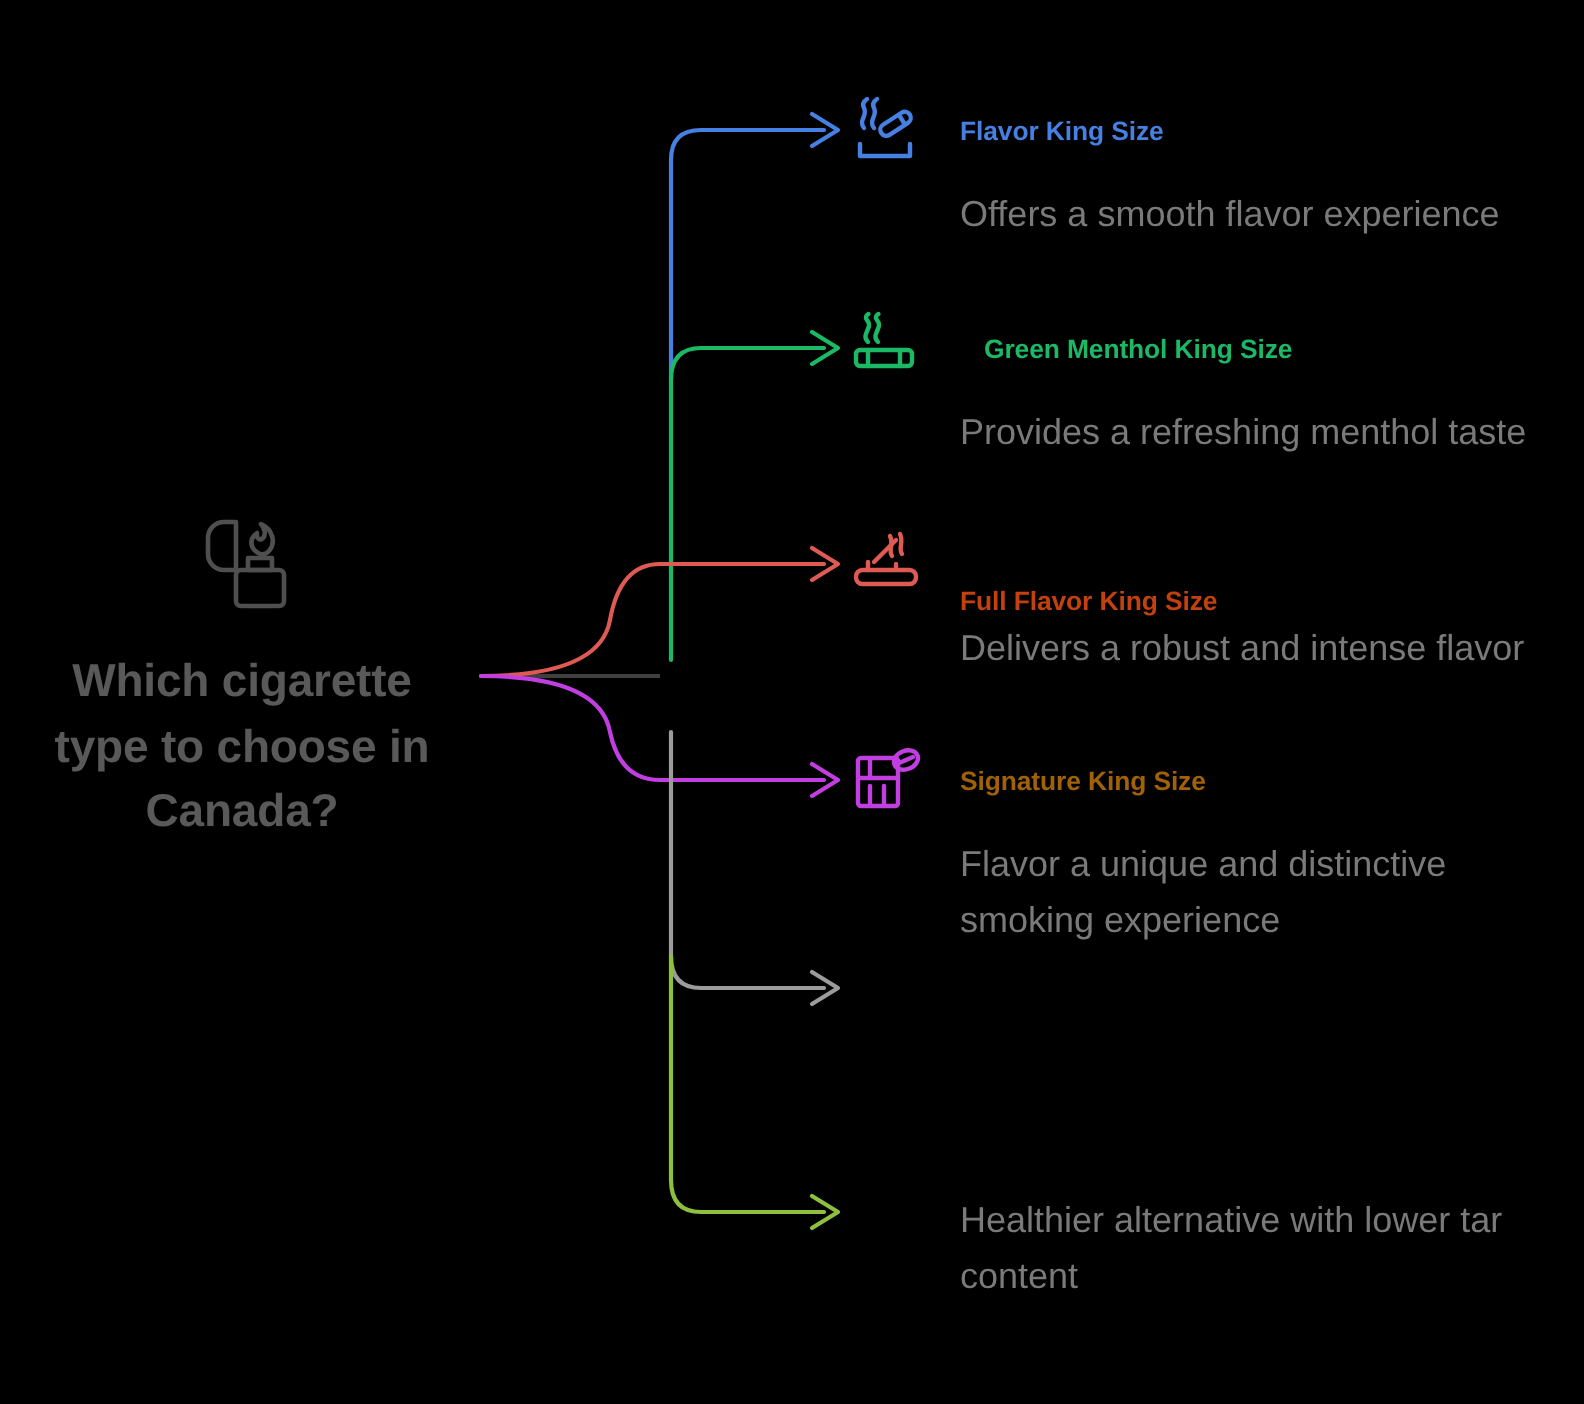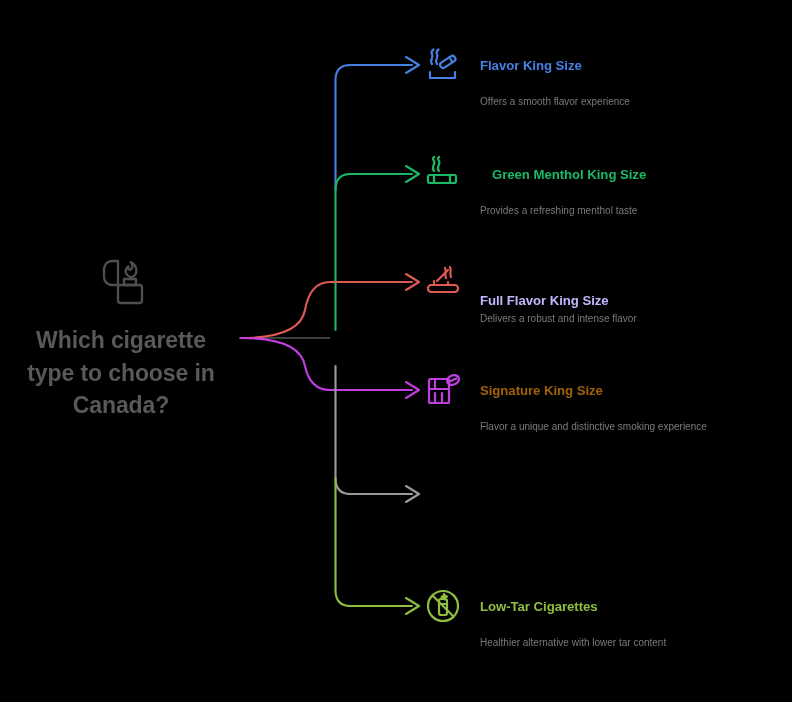--- a/index.html
+++ b/index.html
@@ -69,21 +69,21 @@
   }
   .branch-title {
     font-size: 13.2px;
     font-weight: bold;
     letter-spacing: -0.05px;
     white-space: nowrap;
   }
   .branch-desc {
     margin-top: 10px;
     margin-left: 56px;
-    font-size: 10px;
+    font-size: 18px;
     line-height: 1.55;
     color: #7a7a7a;
     max-width: 290px;
   }
 </style>
 </head>
 <body>
 
 <div id="canvas">
 
@@ -164,21 +164,21 @@
       <div class="branch-icon">
         <svg viewBox="0 0 38 38" width="38" height="38" fill="none" stroke="#e05a54" stroke-width="2.2" stroke-linecap="round" stroke-linejoin="round">
           <path d="M21 5 C 23 9 20 12 22 15"></path>
           <path d="M26 4 C 28 8 25 11 27 14"></path>
           <path d="M13 18 L 24 7"></path>
           <rect x="4" y="22" width="30" height="7" rx="3.2"></rect>
           <path d="M10 22 V 18"></path>
           <path d="M24 22 V 19"></path>
         </svg>
       </div>
-      <div class="branch-title" style="color:#c4b5fd;margin-top:37px;">Full Flavor King Size</div>
+      <div class="branch-title" style="color:#c2410c;margin-top:37px;">Full Flavor King Size</div>
     </div>
     <div class="branch-desc">Delivers a robust and intense flavor</div>
   </div>
 
   <div class="branch" style="top:371px;">
     <div class="branch-head">
       <div class="branch-icon">
         <svg viewBox="0 0 38 38" width="38" height="38" fill="none" stroke="#c13fe0" stroke-width="2.2" stroke-linecap="round" stroke-linejoin="round">
           <rect x="5" y="8" width="20" height="24" rx="1.5"></rect>
           <path d="M5 18 H 25"></path>
@@ -189,28 +189,16 @@
           <path d="M25.5 10.5 L 32.5 7.5"></path>
         </svg>
       </div>
       <div class="branch-title" style="color:#a16207;">Signature King Size</div>
     </div>
     <div class="branch-desc">Flavor a unique and distinctive smoking experience</div>
   </div>
 
 
   <div class="branch" style="top:587px;">
-    <div class="branch-head">
-      <div class="branch-icon">
-        <svg viewBox="0 0 38 38" width="38" height="38" fill="none" stroke="#8fbf3f" stroke-width="2.2" stroke-linecap="round" stroke-linejoin="round">
-          <circle cx="19" cy="19" r="15"></circle>
-          <rect x="15" y="12" width="8" height="16" rx="2"></rect>
-          <path d="M15 17 H 23"></path>
-          <path d="M20 7 L 21 9 L 23 9.5 L 21 10.5 L 20.5 12.5 L 19.5 10.5 L 17.5 10 L 19.5 9 Z"></path>
-          <path d="M8.5 8.5 L 29.5 29.5"></path>
-        </svg>
-      </div>
-      <div class="branch-title" style="color:#8fbf3f;">Low-Tar Cigarettes</div>
-    </div>
     <div class="branch-desc">Healthier alternative with lower tar content</div>
   </div>
 
 </div>
 
 </body></html>

